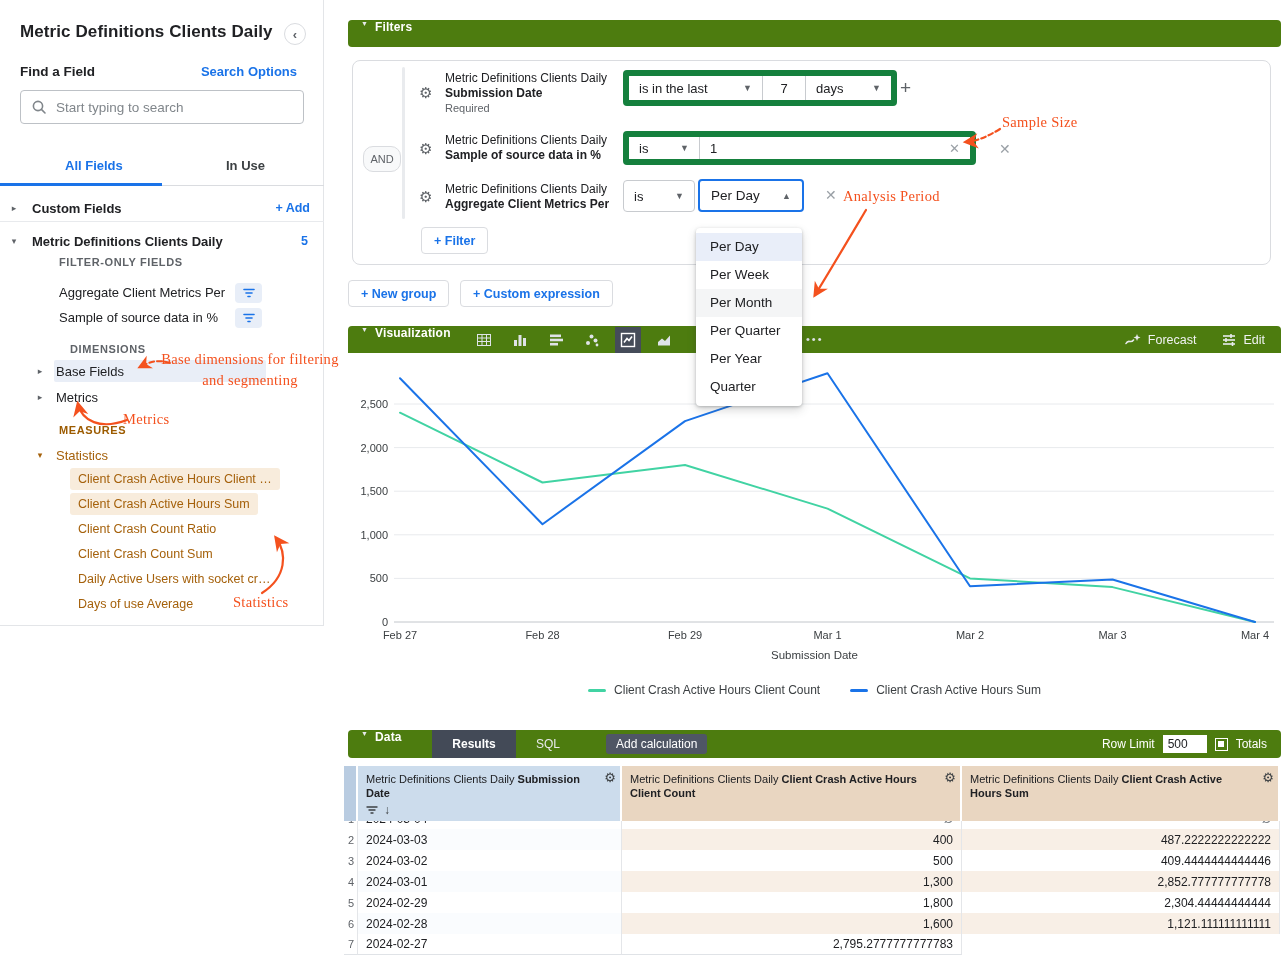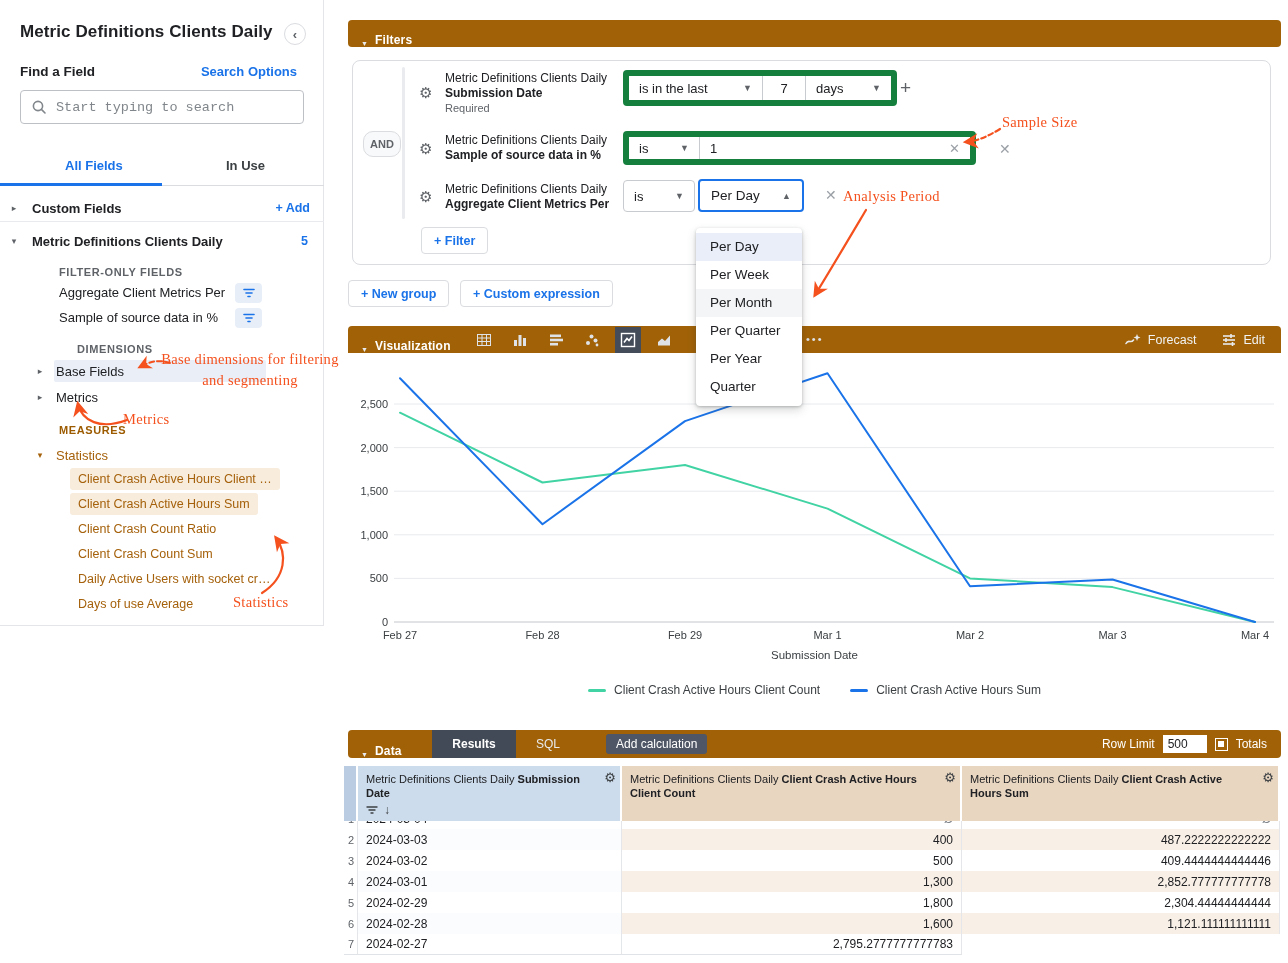--- a/index.html
+++ b/index.html
@@ -8,21 +8,21 @@
   #root{position:relative;width:1288px;height:963px;overflow:hidden;background:#fff}
   .abs{position:absolute}
 
   
   #sidebar{left:0;top:0;width:324px;height:626px;border-right:1px solid #e3e5e8;border-bottom:1px solid #e3e5e8;background:#fff}
   .sb-title{font-size:17px;font-weight:600;color:#202124;letter-spacing:.1px}
   .collapse-btn{width:22px;height:22px;border:1px solid #dadce0;border-radius:50%;display:flex;align-items:center;justify-content:center;color:#5f6368;font-size:13px;font-weight:700;cursor:pointer}
   .find-label{font-size:13.5px;font-weight:700;color:#202124}
   .link{color:#1a73e8;font-size:13px;font-weight:600;cursor:pointer}
   .searchbox{display:flex;align-items:center;gap:9px;border:1px solid #bdc1c6;border-radius:4px;background:#fff;padding-left:10px}
-  .searchbox input{border:none;outline:none;font-size:13.5px;color:#202124;width:230px;font-family:Liberation Mono, monospace}
+  .searchbox input{border:none;outline:none;font-size:13.5px;color:#202124;width:230px;font-family:Liberation Sans, sans-serif}
   .searchbox input::placeholder{color:#80868b}
   .tabs{border-bottom:1px solid #dadce0}
   .tab{position:absolute;top:9px;font-size:13px;font-weight:700}
   .tab.active{color:#1a73e8}
   .tab.idle{color:#3c4043;font-weight:600}
   .tab-underline{position:absolute;left:0;top:34px;width:162px;height:3px;background:#1a73e8}
   .tree-row{position:absolute;left:0;width:324px;display:flex;align-items:center}
   .tw{font-size:9px;color:#5f6368;width:12px;text-align:center}
   .tree-label{font-size:13px;font-weight:700;color:#202124}
   .sec-head{font-size:11px;font-weight:700;color:#5f6368;letter-spacing:.6px}
@@ -33,28 +33,28 @@
   .hl-blue{position:absolute;left:54px;top:0;width:212px;height:22px;background:#e9eef7;border-radius:2px}
   .orange{color:#a5610b}
   .stat-item{display:inline-block;margin-left:70px;height:22px;line-height:22px;padding:0 8px;font-size:12.5px;color:#a5610b;border-radius:3px;margin-bottom:3px;white-space:nowrap;cursor:pointer}
   .stat-item.hl{background:#f8ecdc}
   .stat-wrap{display:flex;flex-direction:column;align-items:flex-start}
 
   
   .annot{position:absolute;color:#f4511e;font-family:cursive;font-size:14.5px;z-index:60;line-height:21px;letter-spacing:.3px}
 
   
-  .dark-bar{position:absolute;background:#a16207;color:#fff;border-radius:4px;display:flex;align-items:flex-end}
+  .dark-bar{position:absolute;background:#4d7c0f;color:#fff;border-radius:4px;display:flex;align-items:flex-start}
   .caret{font-size:7px;margin:0 7px 0 13px;color:#e8eaed}
   .bar-label{font-size:12px;font-weight:700;letter-spacing:.2px;color:#fff}
 
   
   #filter-panel{left:352px;top:60px;width:919px;height:205px;border:1px solid #dadce0;border-radius:8px;background:#fff}
   .vline{position:absolute;left:49px;top:6px;width:3px;height:152px;background:#e9ebee;border-radius:2px}
-  .and-pill{position:absolute;left:10px;top:70px;width:38px;height:26px;background:#f8f9fa;border:1px solid #dadce0;border-radius:10px;color:#5f6368;font-size:11px;font-weight:700;display:flex;align-items:center;justify-content:center}
+  .and-pill{position:absolute;left:10px;top:85px;width:38px;height:26px;background:#f8f9fa;border:1px solid #dadce0;border-radius:10px;color:#5f6368;font-size:11px;font-weight:400;display:flex;align-items:center;justify-content:center}
   .gear{position:absolute;color:#5f6368;font-size:15px}
   .flabel{position:absolute;left:92px;width:172px;line-height:15px}
   .f-entity{font-size:12px;color:#202124}
   .f-field{font-size:12px;font-weight:700;color:#202124}
   .f-note{font-size:11px;color:#5f6368}
   .sel-box{border:1px solid #c8cbcf;border-radius:4px;background:#fff;display:flex;align-items:center;justify-content:space-between;padding:0 10px;font-size:13px;color:#202124;cursor:pointer}
   .chev{font-size:9px;color:#5f6368;margin-left:8px}
   .grp{position:absolute;border:6px solid #15803d;border-radius:4px;background:#fff;display:flex}
   .grp .cell{display:flex;align-items:center;justify-content:space-between;padding:0 10px;font-size:13px;color:#202124}
   .grp .cell + .cell{border-left:1px solid #c8cbcf}
@@ -150,21 +150,21 @@
       <span class="tree-label" style="margin-left:12px;font-weight:600">Custom Fields</span>
       <span class="link" style="position:absolute;right:14px;font-size:12.5px">+ Add</span>
     </div>
 
     <div class="tree-row" style="top:228px;height:26px">
       <span class="tw" style="margin-left:8px">▾</span>
       <span class="tree-label" style="margin-left:12px">Metric Definitions Clients Daily</span>
       <span class="link" style="position:absolute;right:16px;font-size:12.5px">5</span>
     </div>
 
-    <div class="abs sec-head" style="left:59px;top:266px">FILTER-ONLY FIELDS</div>
+    <div class="abs sec-head" style="left:59px;top:256px">FILTER-ONLY FIELDS</div>
 
     <div class="fo-row" style="top:280px">
       <span class="fo-label">Aggregate Client Metrics Per</span>
       <span class="fbtn">
         <svg width="14" height="12">
             <g stroke="#1a73e8" stroke-width="1.6" stroke-linecap="round">
               <line x1="2" y1="2.5" x2="12" y2="2.5"></line>
               <line x1="4" y1="6" x2="10" y2="6"></line>
               <line x1="6" y1="9.5" x2="8" y2="9.5"></line>
             </g>
@@ -177,21 +177,21 @@
         <svg width="14" height="12">
             <g stroke="#1a73e8" stroke-width="1.6" stroke-linecap="round">
               <line x1="2" y1="2.5" x2="12" y2="2.5"></line>
               <line x1="4" y1="6" x2="10" y2="6"></line>
               <line x1="6" y1="9.5" x2="8" y2="9.5"></line>
             </g>
           </svg>
       </span>
     </div>
 
-    <div class="abs sec-head" style="left:77px;top:343px">DIMENSIONS</div>
+    <div class="abs sec-head" style="left:70px;top:343px">DIMENSIONS</div>
 
     <div class="tree-row" style="top:360px;height:22px">
       <span class="hl-blue"></span>
       <span class="tw" style="margin-left:34px;position:relative">▸</span>
       <span style="margin-left:10px;position:relative;font-size:13px;color:#202124">Base Fields</span>
     </div>
     <div class="tree-row" style="top:386px;height:22px">
       <span class="tw" style="margin-left:34px">▸</span>
       <span style="margin-left:10px;font-size:13px;color:#202124">Metrics</span>
     </div>

